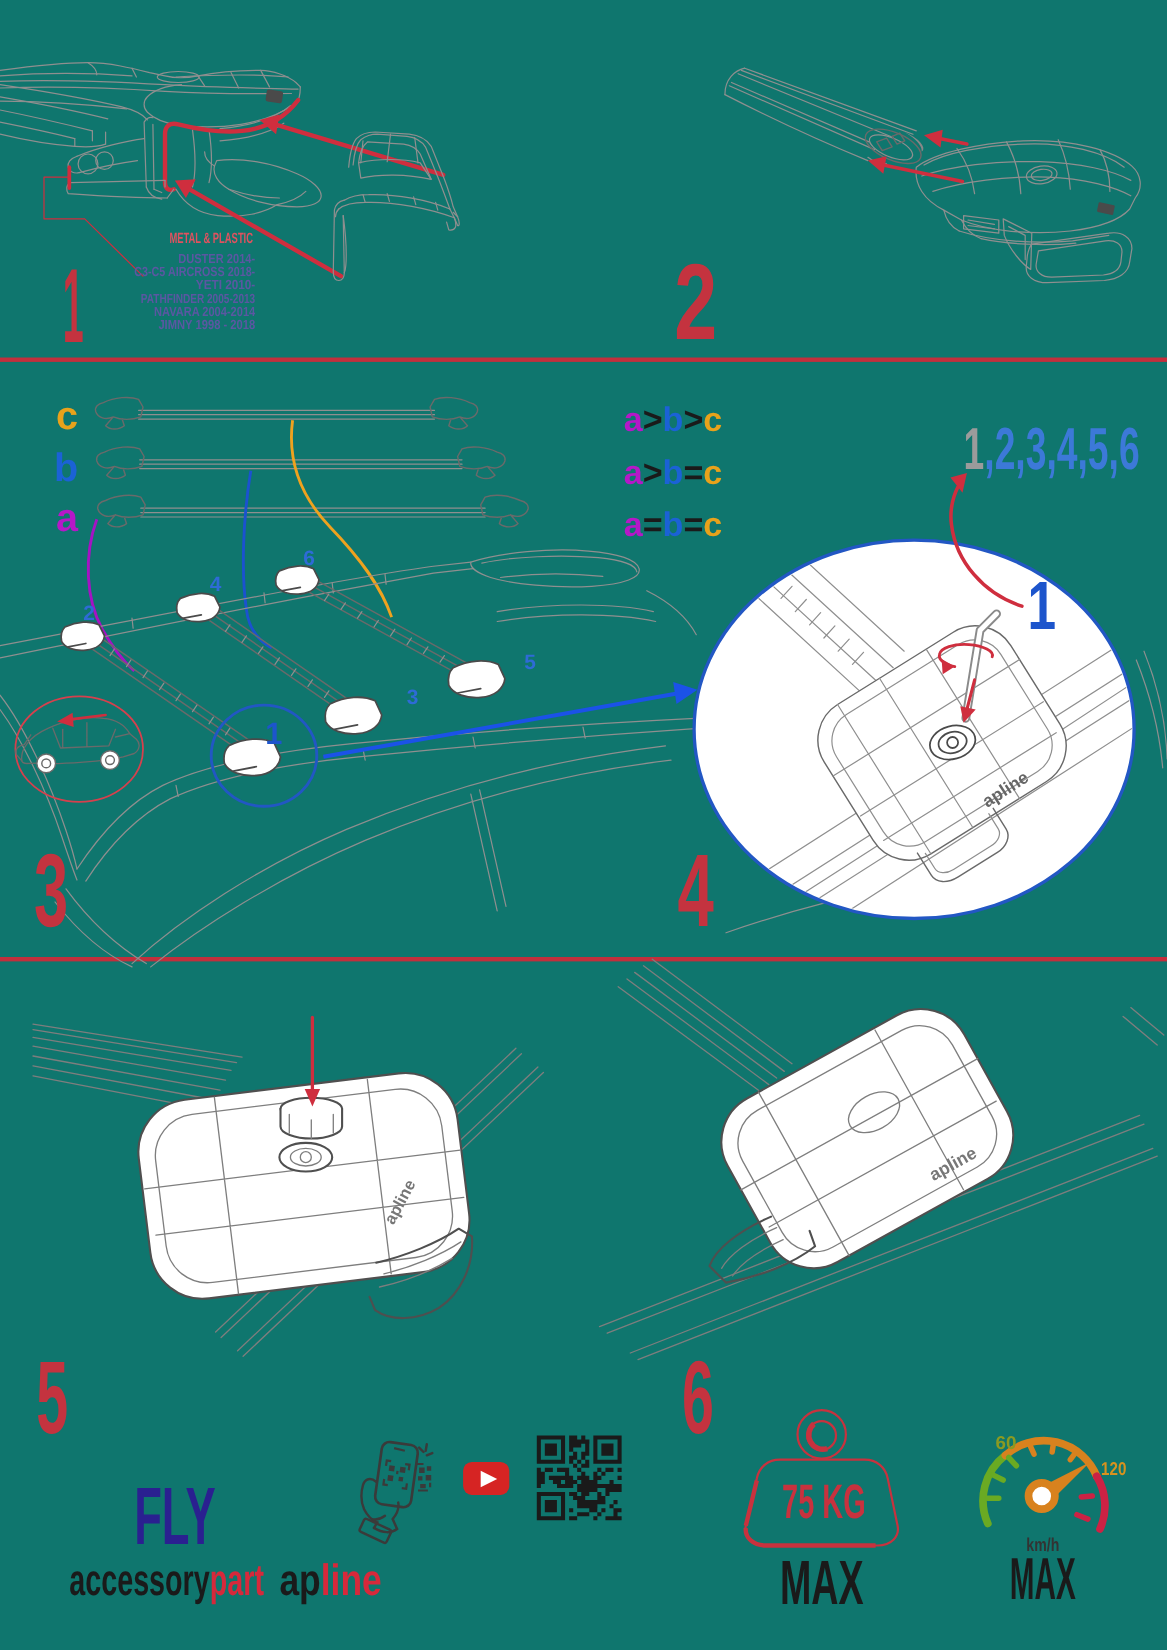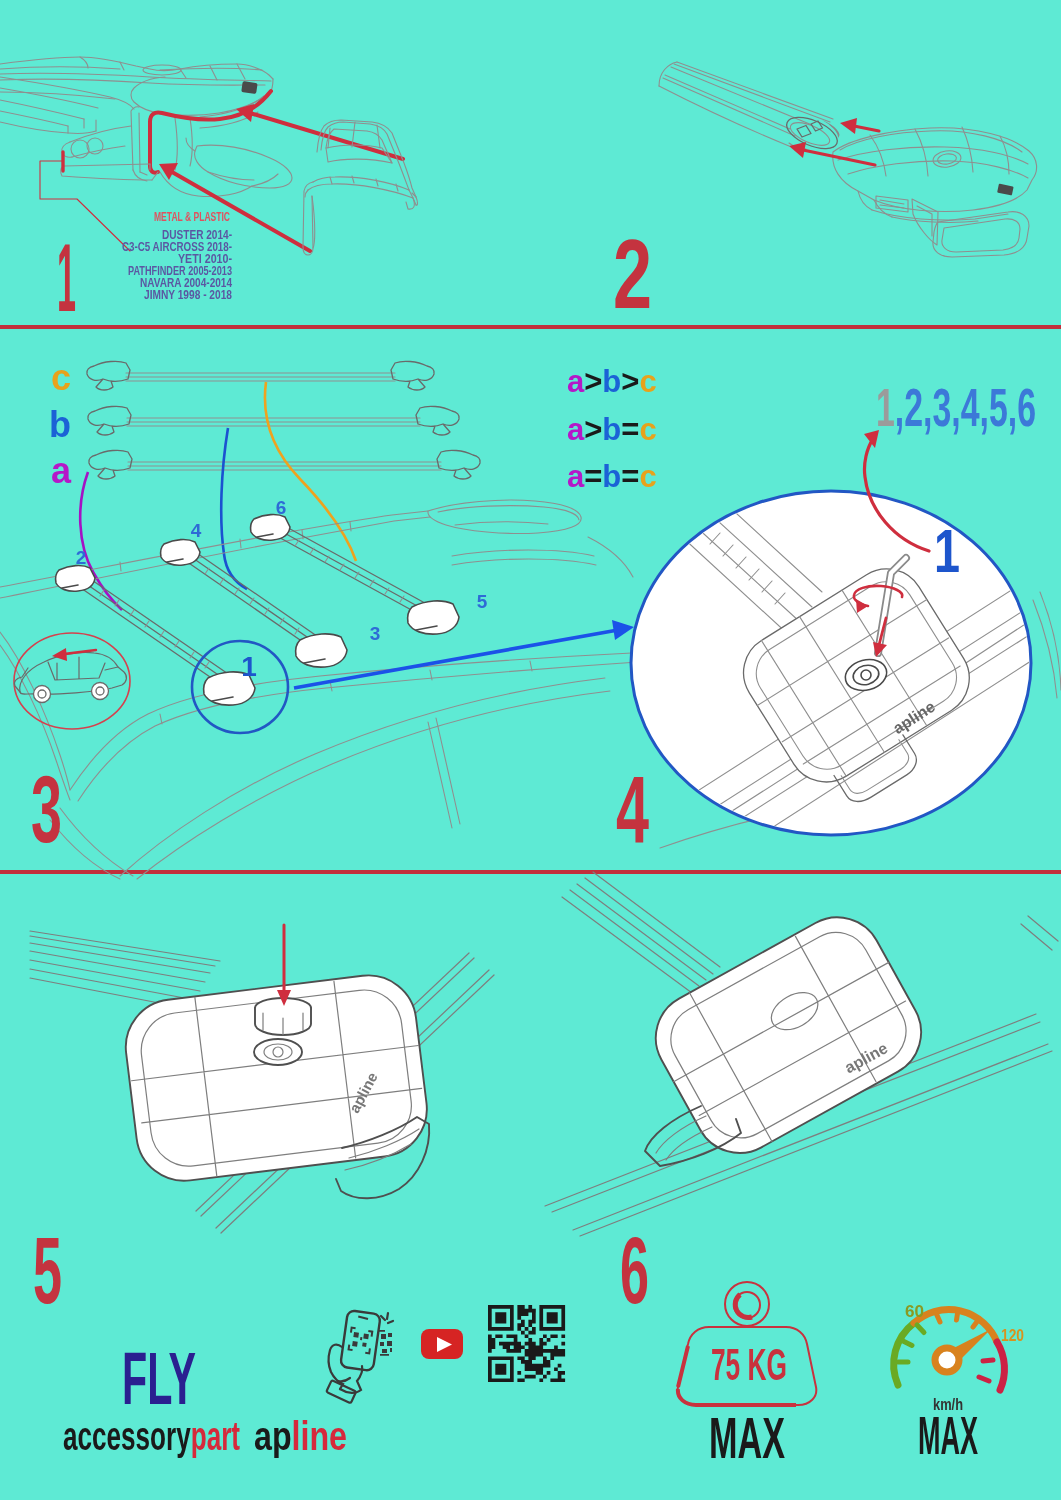--- a/index.html
+++ b/index.html
@@ -1,16 +1,16 @@
 <!DOCTYPE html>
 <html><head>
 <meta charset="utf-8">
 <style>
 html,body{margin:0;padding:0;background:#fff;}
-#page{position:relative;width:1061px;height:1500px;background:#5eead4;overflow:hidden;}
+#page{position:relative;width:1061px;height:1500px;background:#0f766e;overflow:hidden;}
 svg{position:absolute;top:0;left:0;}
 text{font-family:"Liberation Sans",sans-serif;}
 .ln{fill:none;stroke:#8f8f8f;stroke-width:1.1;stroke-linecap:round;stroke-linejoin:round;}
 .ld{fill:none;stroke:#6a6a6a;stroke-width:1.3;stroke-linecap:round;stroke-linejoin:round;}
 .dk{fill:none;stroke:#4a4a4a;stroke-width:1.6;stroke-linecap:round;stroke-linejoin:round;}
 .red{fill:none;stroke:#cf2e3e;stroke-linecap:round;stroke-linejoin:round;}
 .num{fill:#c4333f;font-weight:bold;}
 #s5 .ln,#s6 .ln{stroke:#7e7e7e;stroke-width:1.2;}
 #s5 .ld,#s6 .ld{stroke:#4f4f4f;stroke-width:1.9;}
 </style>

